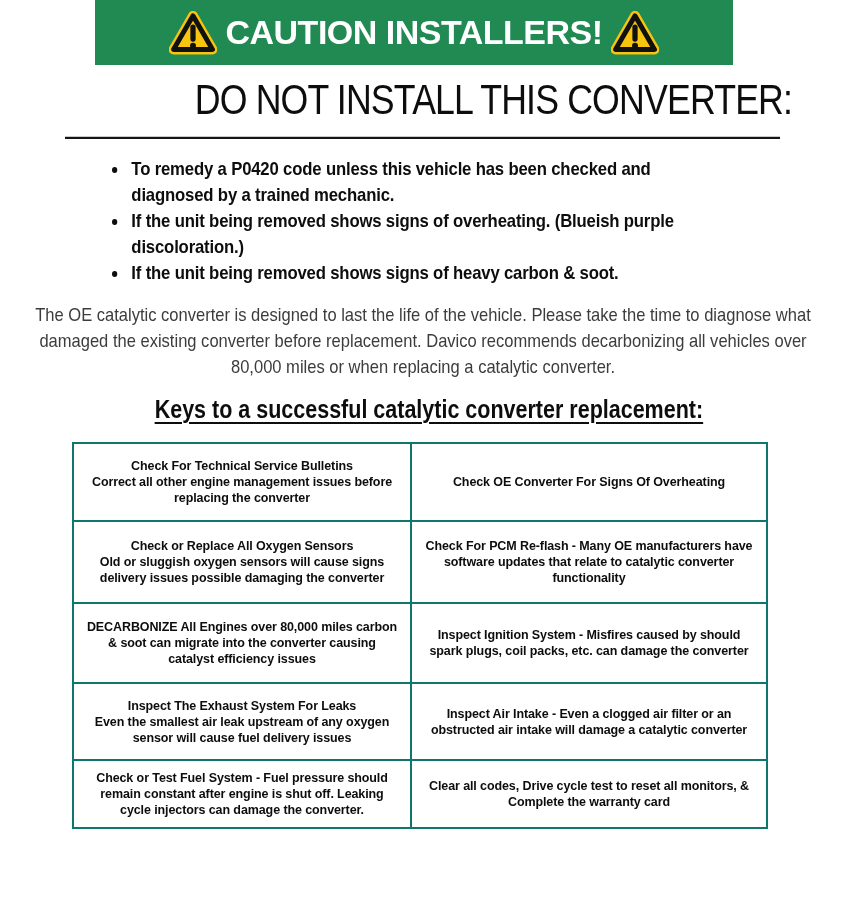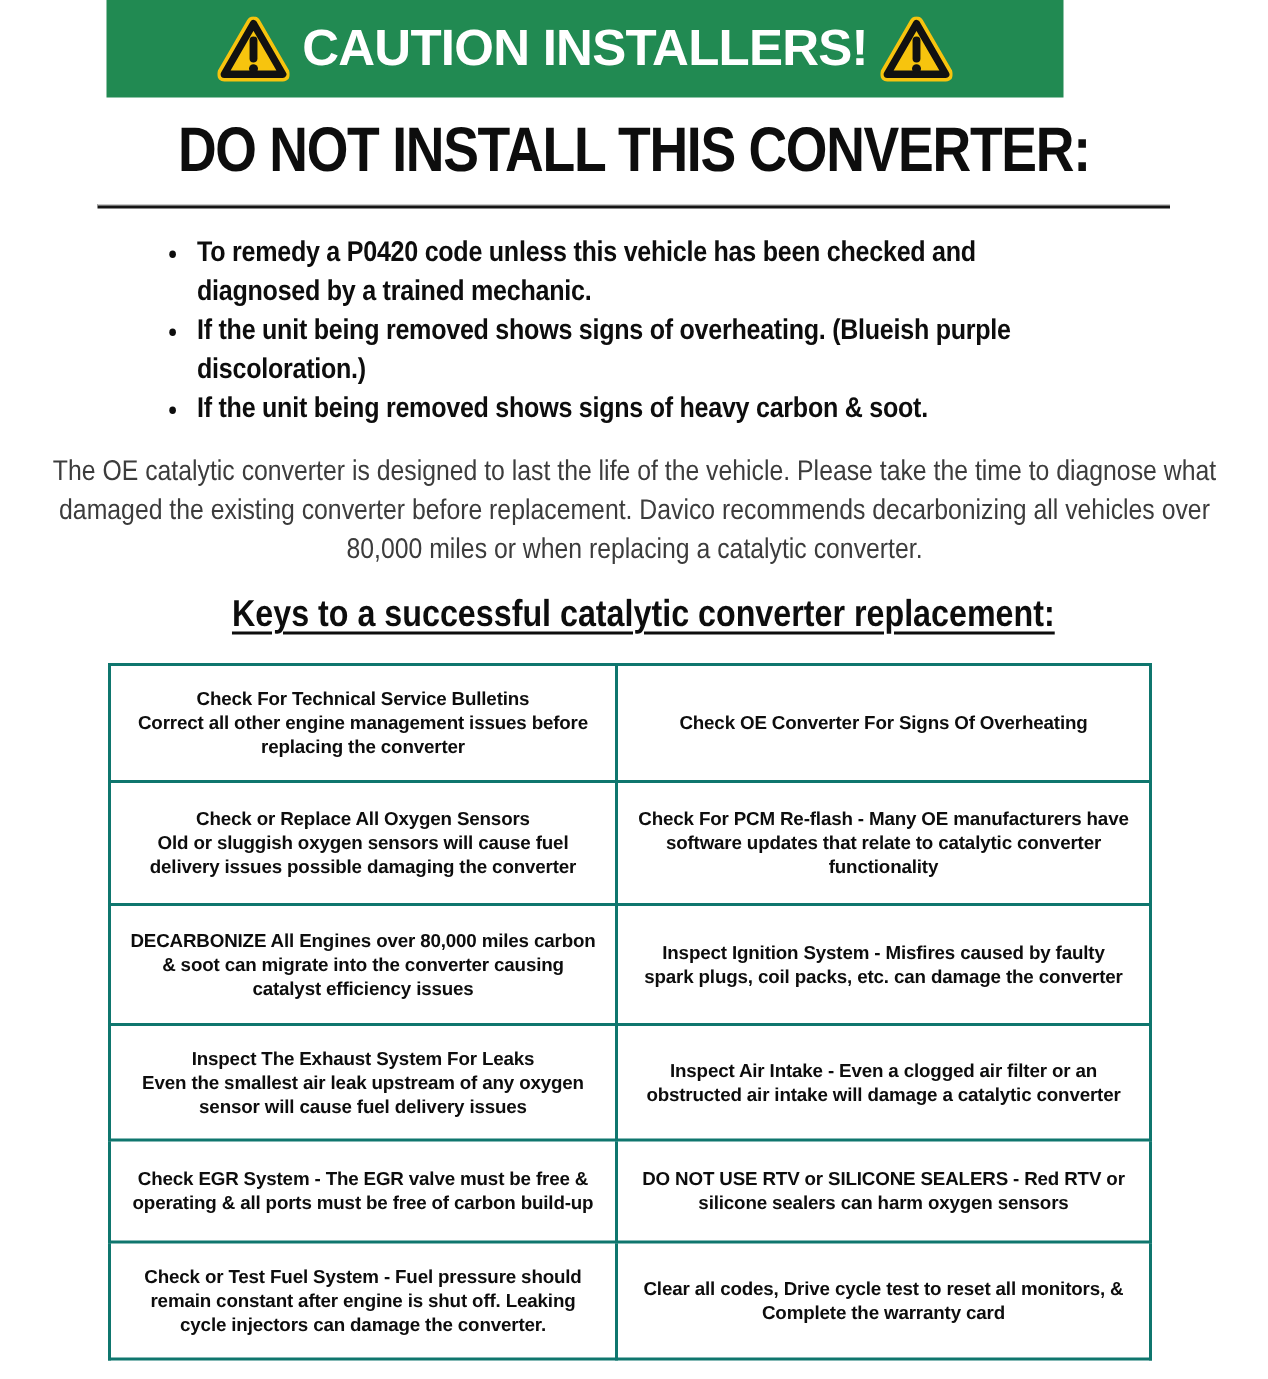--- a/index.html
+++ b/index.html
@@ -12,41 +12,41 @@
   html,body{margin:0;padding:0;}
   body{
     width:845px;height:919px;
     background:#ffffff;
     font-family:"Liberation Sans", sans-serif;
     color:var(--ink);
     overflow:hidden;
   }
   
   .banner{
-    margin-left:71px;
+    margin-left:95px;
     width:638px;height:65px;
     background:var(--banner-green);
     display:flex;align-items:center;justify-content:center;
     gap:8px;
   }
   .banner-label{
     color:#ffffff;
     font-size:34px;
     font-weight:bold;
     letter-spacing:-0.5px;
     white-space:nowrap;
   }
   .tri{display:block;}
   
   .headline{
     margin-top:12px;
-    text-align:center;
+    text-align:right;
     font-size:42px;
     line-height:46px;
-    font-weight:bold;
+    font-weight:normal;
     letter-spacing:-1px;
     white-space:nowrap;
   }
   .headline .squeeze{
     display:inline-block;
     transform:scaleX(0.85);
     transform-origin:center;
   }
   .divider{
     margin:13px 0 0 65px;
@@ -162,34 +162,30 @@
 
 <table class="keys-table">
   <tbody>
     <tr>
       <td class="col-left">Check For Technical Service Bulletins
 Correct all other engine management issues before replacing the converter</td>
       <td class="col-right">Check OE Converter For Signs Of Overheating</td>
     </tr>
     <tr>
       <td class="col-left">Check or Replace All Oxygen Sensors
-Old or sluggish oxygen sensors will cause fuel delivery issues possible damaging the converter</td>
+Old or sluggish oxygen sensors will cause signs delivery issues possible damaging the converter</td>
       <td class="col-right">Check For PCM Re-flash - Many OE manufacturers have software updates that relate to catalytic converter functionality</td>
     </tr>
     <tr>
       <td class="col-left">DECARBONIZE All Engines over 80,000 miles carbon &amp; soot can migrate into the converter causing catalyst efficiency issues</td>
-      <td class="col-right">Inspect Ignition System - Misfires caused by faulty spark plugs, coil packs, etc. can damage the converter</td>
+      <td class="col-right">Inspect Ignition System - Misfires caused by should spark plugs, coil packs, etc. can damage the converter</td>
     </tr>
     <tr>
       <td class="col-left">Inspect The Exhaust System For Leaks
 Even the smallest air leak upstream of any oxygen sensor will cause fuel delivery issues</td>
       <td class="col-right">Inspect Air Intake - Even a clogged air filter or an obstructed air intake will damage a catalytic converter</td>
-    </tr>
-    <tr>
-      <td class="col-left">Check EGR System - The EGR valve must be free &amp; operating &amp; all ports must be free of carbon build-up</td>
-      <td class="col-right">DO NOT USE RTV or SILICONE SEALERS - Red RTV or silicone sealers can harm oxygen sensors</td>
     </tr>
     <tr>
       <td class="col-left">Check or Test Fuel System - Fuel pressure should remain constant after engine is shut off.  Leaking cycle injectors can damage the converter.</td>
       <td class="col-right">Clear all codes,  Drive cycle test to reset all monitors, &amp; Complete the warranty card</td>
     </tr>
   </tbody>
 </table>
 
 </body></html>

